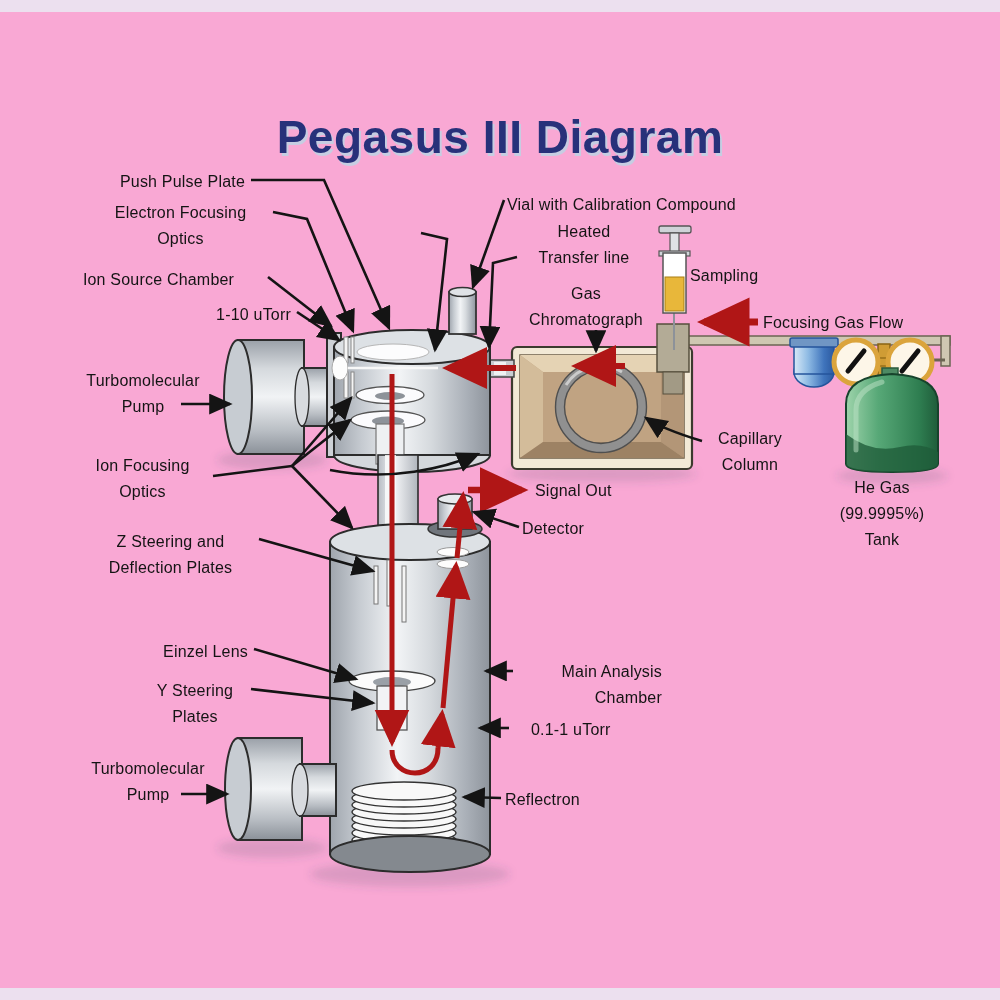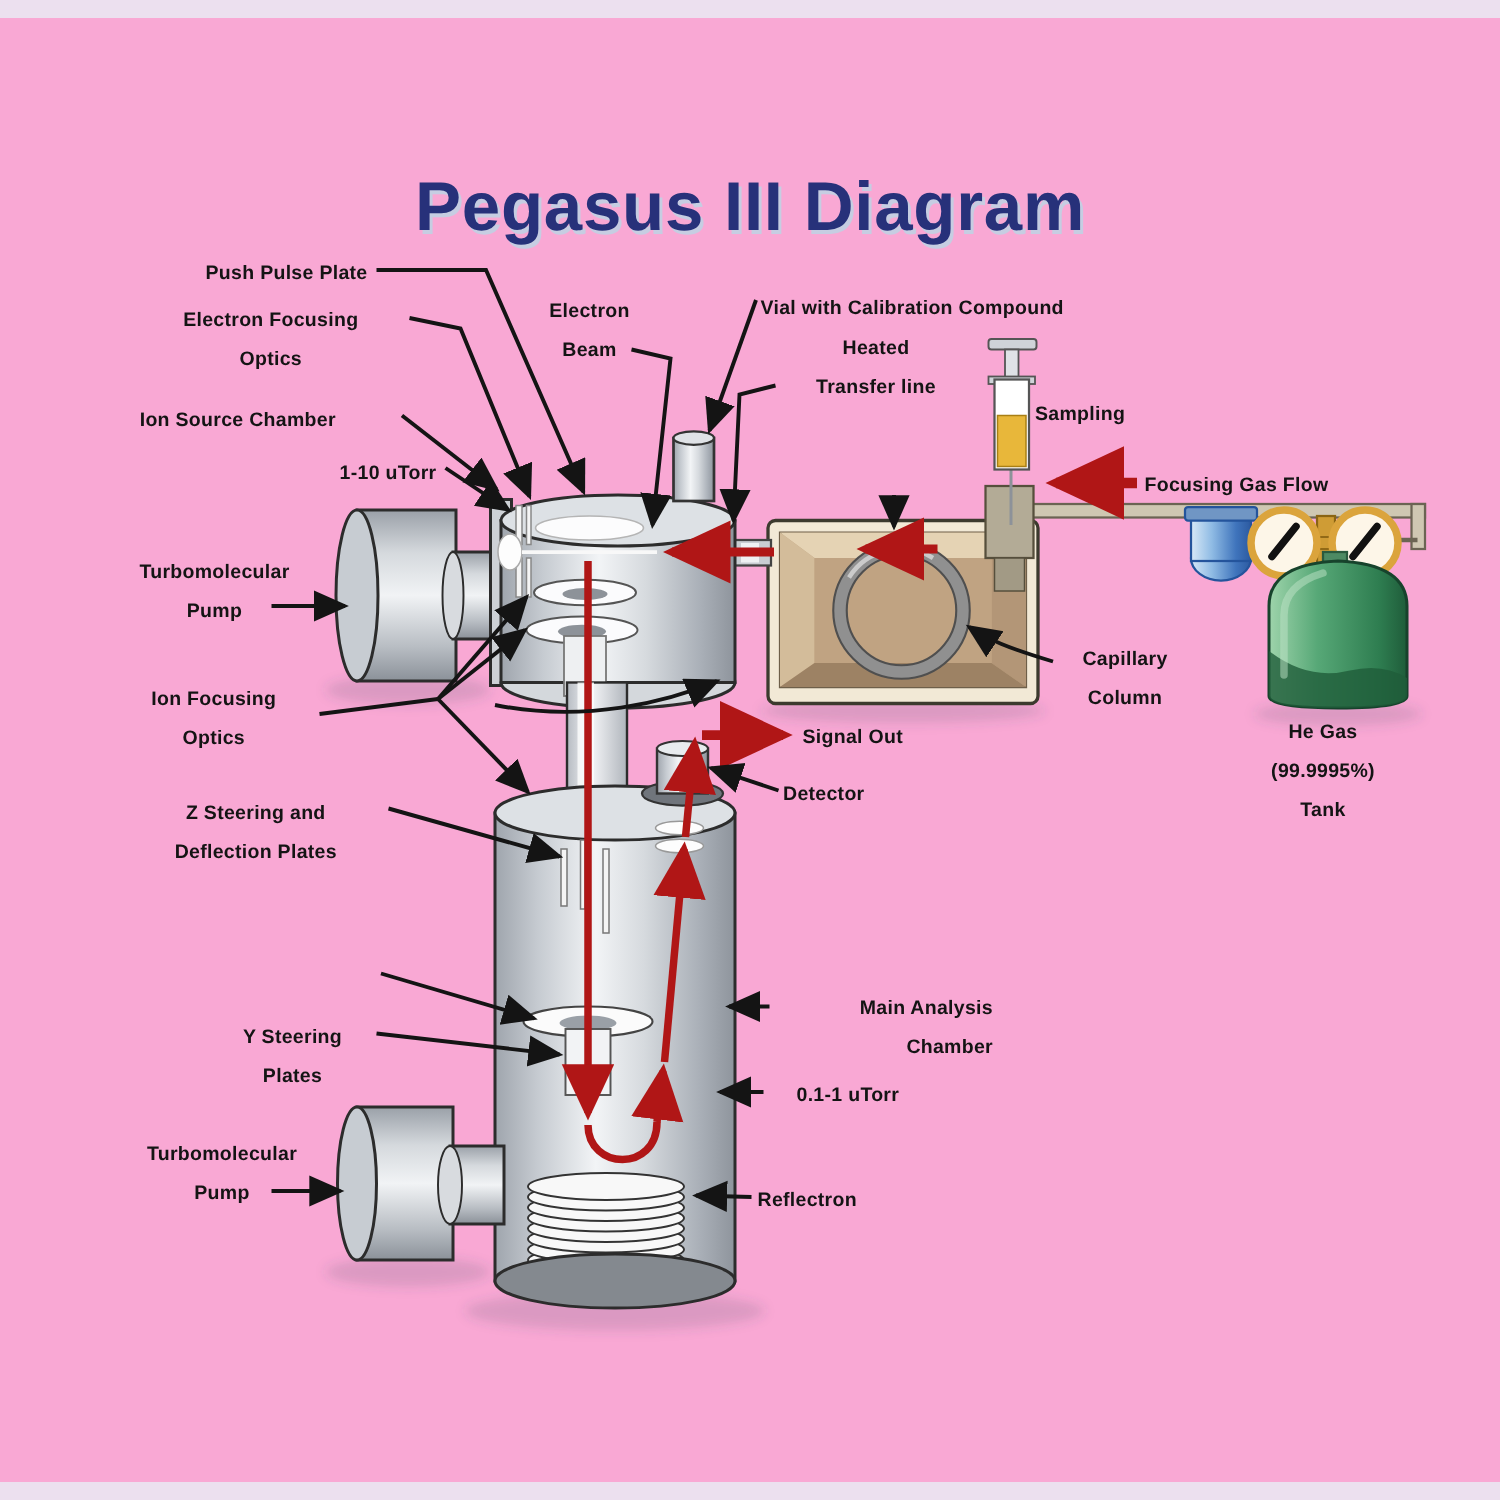--- a/index.html
+++ b/index.html
@@ -1,20 +1,20 @@
 <!DOCTYPE html>
 <html style="--title-navy: #27317a; --label-black: #141414; --beam-red: #b01616; --metal-gray: #c9ced4; --oven-tan: #c4a987; --tank-green: #2e7d50; --filter-blue: #3f74bc; --syringe-amber: #e8b73a;"><head>
 <meta charset="utf-8">
 <style>
   html,body{margin:0;padding:0;background:#ffffff;}
   #stage{position:relative;width:1000px;height:1000px;background:#f9a8d4;overflow:hidden;
          font-family:"Liberation Sans","DejaVu Sans",sans-serif;}
   .strip{position:absolute;left:0;width:1000px;background:#e9eef5;opacity:.8;}
   #scene{position:absolute;left:0;top:0;}
-  .lbl{position:absolute;font-weight:bold;font-size:13px;line-height:26px;color:#141414;
+  .lbl{position:absolute;font-weight:normal;font-size:16px;line-height:26px;color:#141414;
        white-space:pre-line;letter-spacing:.2px;}
   .ttl{position:absolute;left:0;right:0;top:110px;text-align:center;font-size:46px;
        font-weight:bold;letter-spacing:.5px;color:var(--title-navy,#27317a);
        text-shadow:2px 3px 0 #c6cde2;}
   .leader{stroke:#141414;stroke-width:2.6;fill:none;}
   .redline{stroke:var(--beam-red,#b01616);fill:none;}
   #arrowB path{fill:#141414;}
   #arrowR path{fill:var(--beam-red,#b01616);}
   .outline{stroke:#2c2c2c;stroke-width:2;}
   .thin{stroke:#2c2c2c;stroke-width:1.3;}
@@ -265,30 +265,31 @@
   <div class="lbl" style="left:93px;top:200px;width:175px;text-align:center;">Electron Focusing
 Optics</div>
   <div class="lbl" style="left:55px;top:267px;width:207px;text-align:center;">Ion Source Chamber</div>
   <div class="lbl" style="left:165px;top:302px;width:126px;text-align:right;">1-10 uTorr</div>
   <div class="lbl" style="left:63px;top:368px;width:160px;text-align:center;">Turbomolecular
 Pump</div>
   <div class="lbl" style="left:75px;top:453px;width:135px;text-align:center;">Ion Focusing
 Optics</div>
   <div class="lbl" style="left:83px;top:529px;width:175px;text-align:center;">Z Steering and
 Deflection Plates</div>
+  <div class="lbl" style="left:136px;top:639px;width:112px;text-align:right;">Einzel Lens</div>
   <div class="lbl" style="left:141px;top:678px;width:108px;text-align:center;">Y Steering
 Plates</div>
   <div class="lbl" style="left:68px;top:756px;width:160px;text-align:center;">Turbomolecular
 Pump</div>
 
-  <div class="lbl" style="left:348px;top:194px;width:90px;text-align:center;">Electron
-Beam</div>
   <div class="lbl" style="left:507px;top:192px;">Vial with Calibration Compound</div>
   <div class="lbl" style="left:518px;top:219px;width:132px;text-align:center;">Heated
 Transfer line</div>
+  <div class="lbl" style="left:505px;top:281px;width:162px;text-align:center;">Gas
+Chromatograph</div>
   <div class="lbl" style="left:690px;top:263px;">Sampling</div>
   <div class="lbl" style="left:763px;top:310px;">Focusing Gas Flow</div>
   <div class="lbl" style="left:700px;top:426px;width:100px;text-align:center;">Capillary
 Column</div>
   <div class="lbl" style="left:535px;top:478px;">Signal Out</div>
   <div class="lbl" style="left:522px;top:516px;">Detector</div>
   <div class="lbl" style="left:512px;top:659px;width:150px;text-align:right;">Main Analysis
 Chamber</div>
   <div class="lbl" style="left:516px;top:717px;margin-left:15px;">0.1-1 uTorr</div>
   <div class="lbl" style="left:505px;top:787px;">Reflectron</div>

